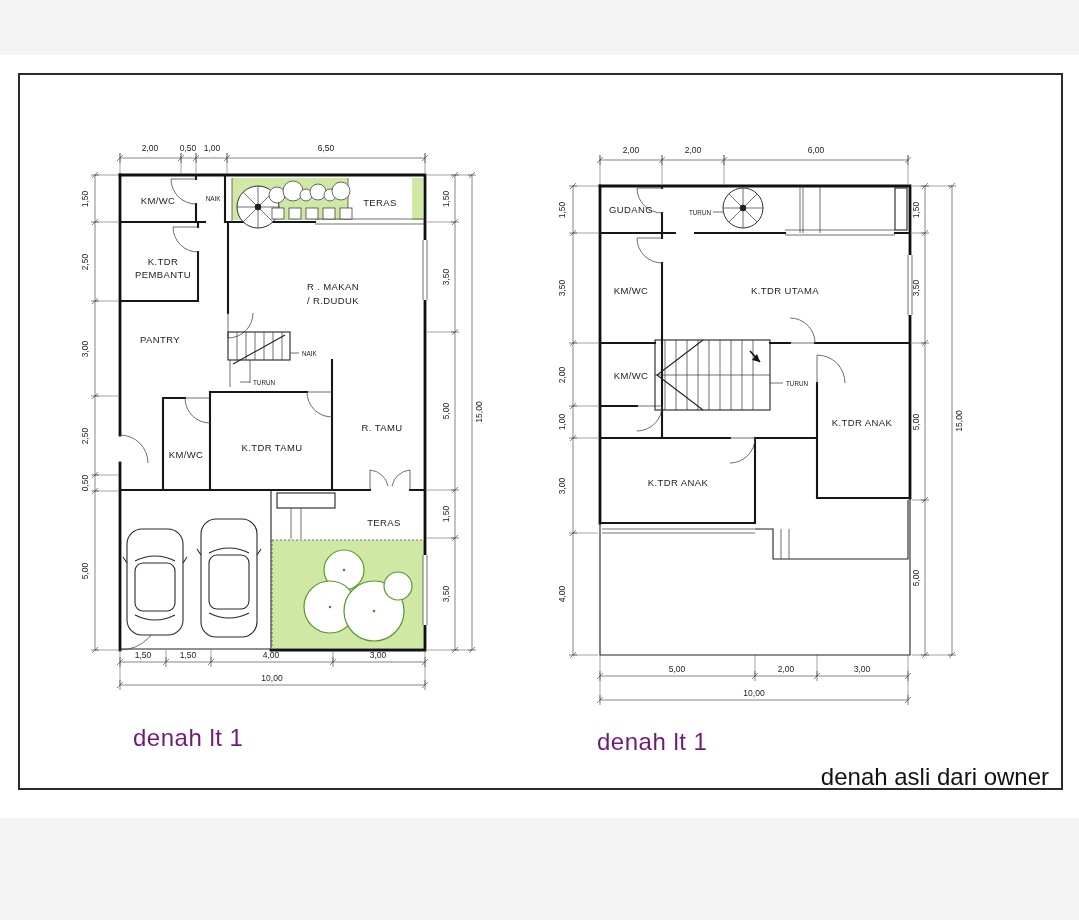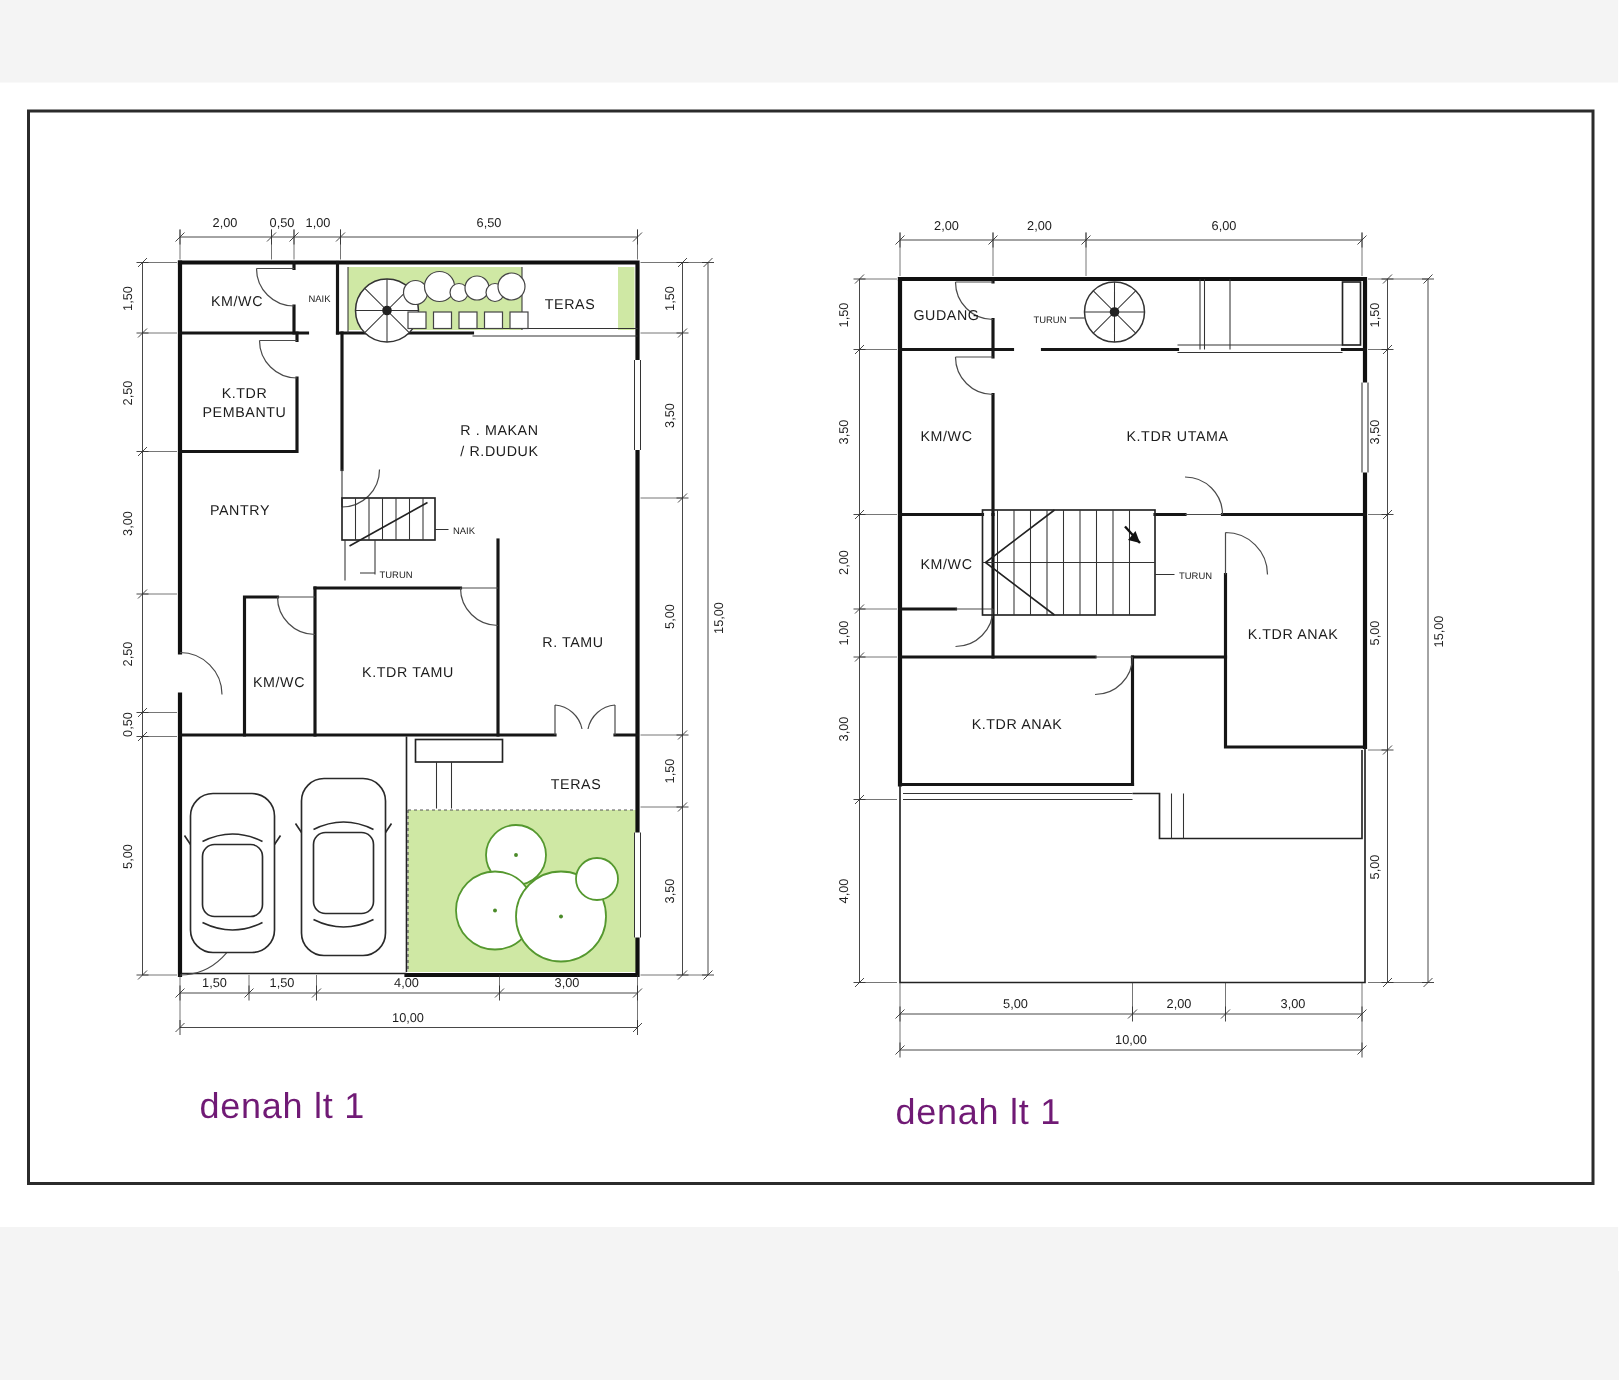--- a/index.html
+++ b/index.html
@@ -317,13 +317,14 @@
       <path class="dx" d="M55 540V585M210 540V561M272 540V561M363 540V585"></path>
       <text class="dim" x="132" y="557">5,00</text>
       <text class="dim" x="241" y="557">2,00</text>
       <text class="dim" x="317" y="557">3,00</text>
       <text class="dim" x="209" y="581">10,00</text>
     </g>
   </svg>
 
   <div class="title" id="plan1-title">denah lt 1</div>
   <div class="title" id="plan2-title">denah lt 1</div>
+  <div id="owner-note">denah asli dari owner</div>
 </div>
 
 </body></html>

